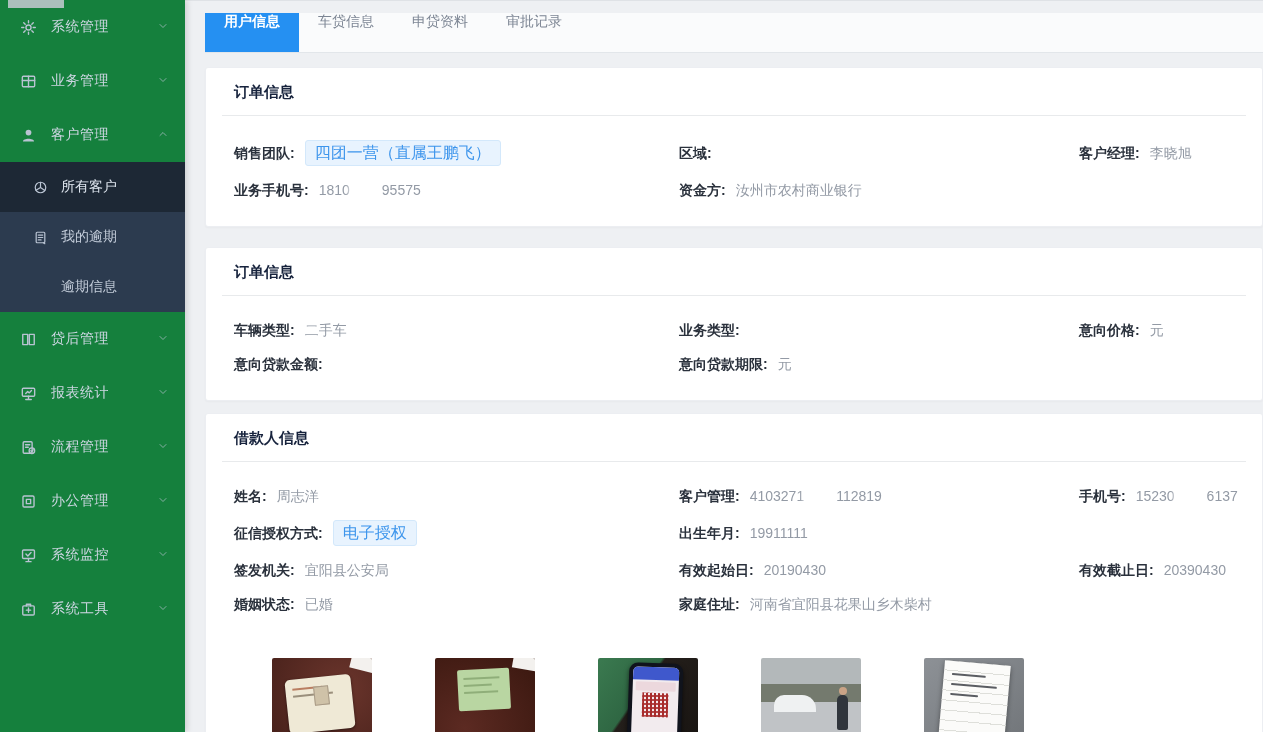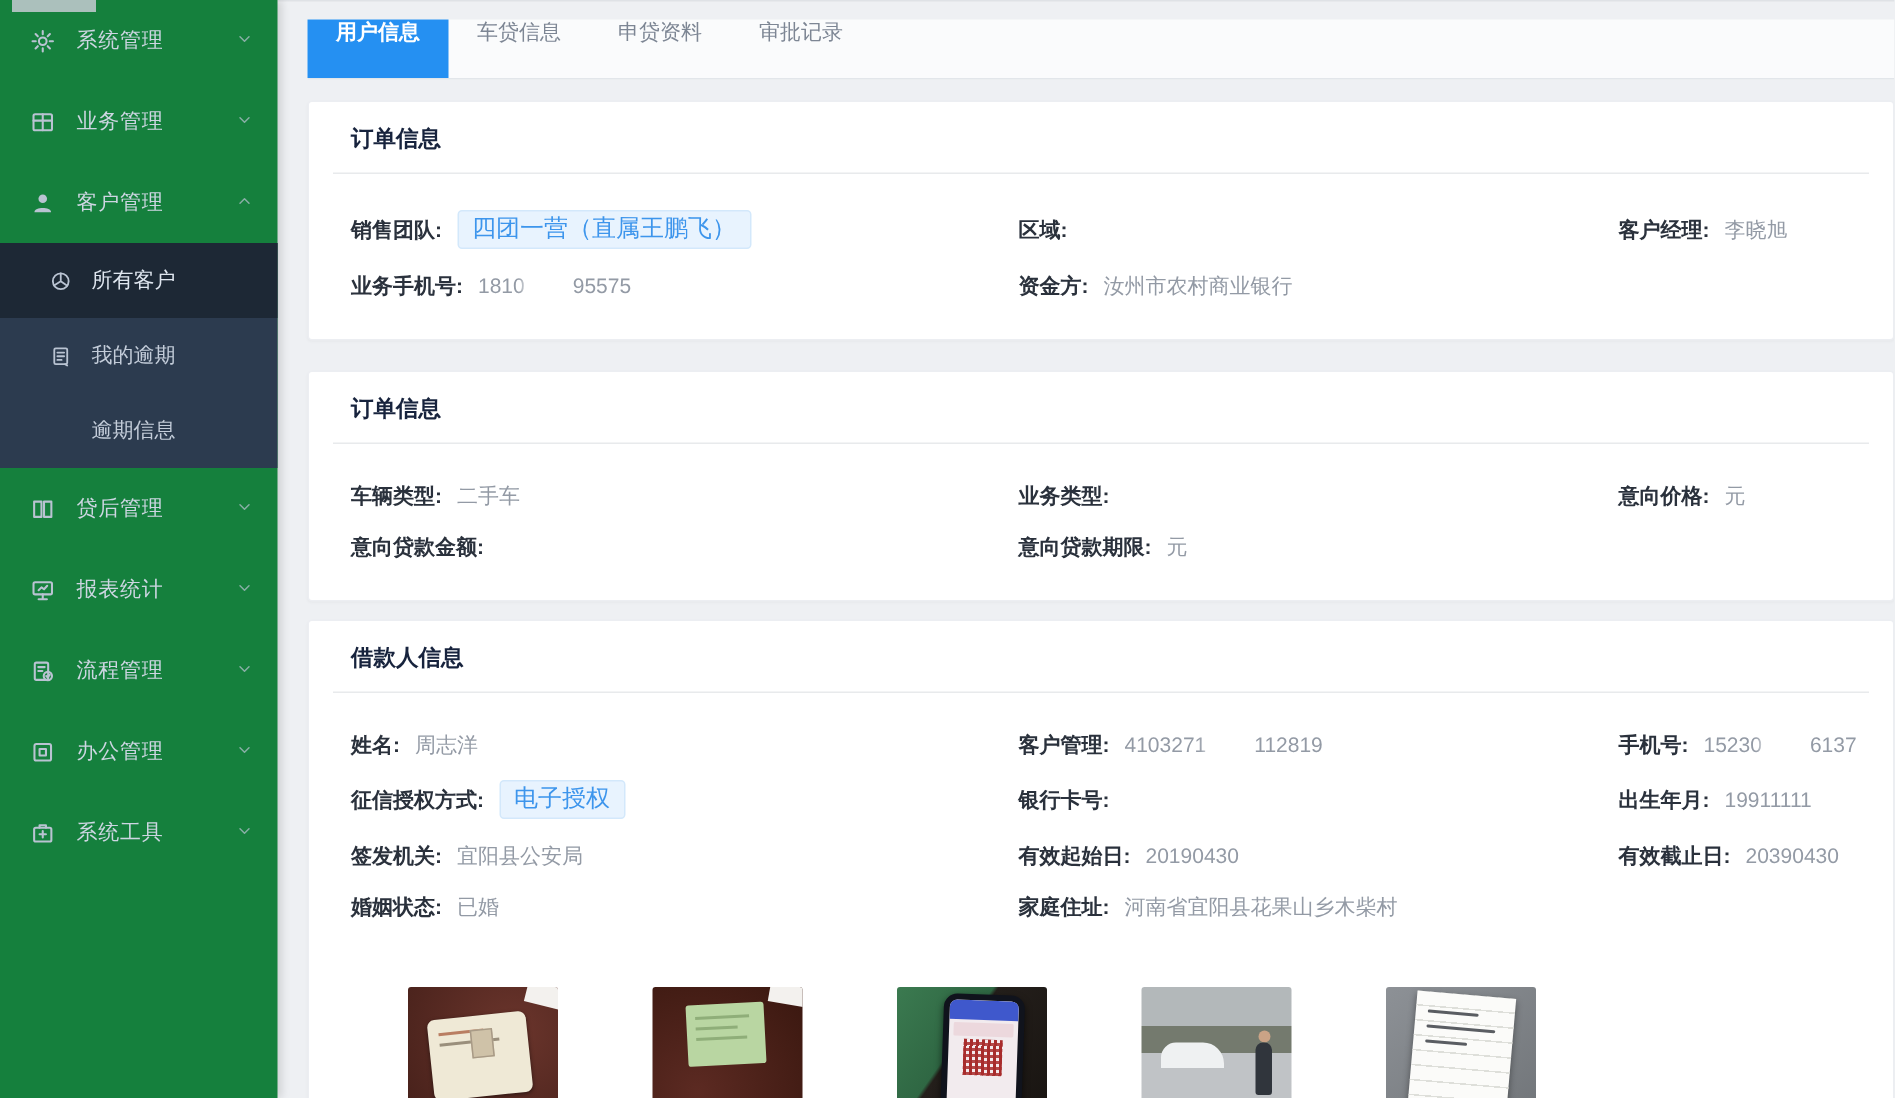--- a/index.html
+++ b/index.html
@@ -188,20 +188,32 @@
           <rect x="2.8" y="2.8" width="10.4" height="10.4" rx="1.2"></rect>
           <rect x="6" y="6" width="4" height="4"></rect>
         </svg>
     </span>
     <span class="lbl">办公管理</span>
     <span class="chev"><svg class="sicon" width="12" height="12" viewBox="0 0 16 16">
           <polyline points="4,6 8,10 12,6"></polyline>
         </svg></span>
   </div>
 
+  <div class="side-item">
+    <span class="icon">
+      <svg class="sicon" width="17" height="17" viewBox="0 0 16 16">
+          <rect x="2.4" y="2.8" width="11.2" height="8" rx="1"></rect>
+          <path d="M5.6 6.6l1.8 1.8 3-3.2M8 10.8v2.4M5.6 13.8h4.8"></path>
+        </svg>
+    </span>
+    <span class="lbl">系统监控</span>
+    <span class="chev"><svg class="sicon" width="12" height="12" viewBox="0 0 16 16">
+          <polyline points="4,6 8,10 12,6"></polyline>
+        </svg></span>
+  </div>
 
   <div class="side-item">
     <span class="icon">
       <svg class="sicon" width="17" height="17" viewBox="0 0 16 16">
           <rect x="2.6" y="4.6" width="10.8" height="8.6" rx="1"></rect>
           <path d="M8 6.6v4M6 8.6h4M6 4.6V3h4v1.6"></path>
         </svg>
     </span>
     <span class="lbl">系统工具</span>
     <span class="chev"><svg class="sicon" width="12" height="12" viewBox="0 0 16 16">
@@ -308,24 +320,20 @@
           </div>
           <div class="fld">
             <span class="lab">手机号:</span>
             <span class="val"><span>15230</span><span class="redact"></span><span>6137</span></span>
           </div>
         </div>
         <div class="grid-row">
           <div class="fld">
             <span class="lab">征信授权方式:</span>
             <span class="tag">电子授权</span>
-          </div>
-          <div class="fld">
-            <span class="lab">银行卡号:</span>
-            <span class="val"></span>
           </div>
           <div class="fld">
             <span class="lab">出生年月:</span>
             <span class="val">19911111</span>
           </div>
         </div>
         <div class="grid-row">
           <div class="fld">
             <span class="lab">签发机关:</span>
             <span class="val">宜阳县公安局</span>

